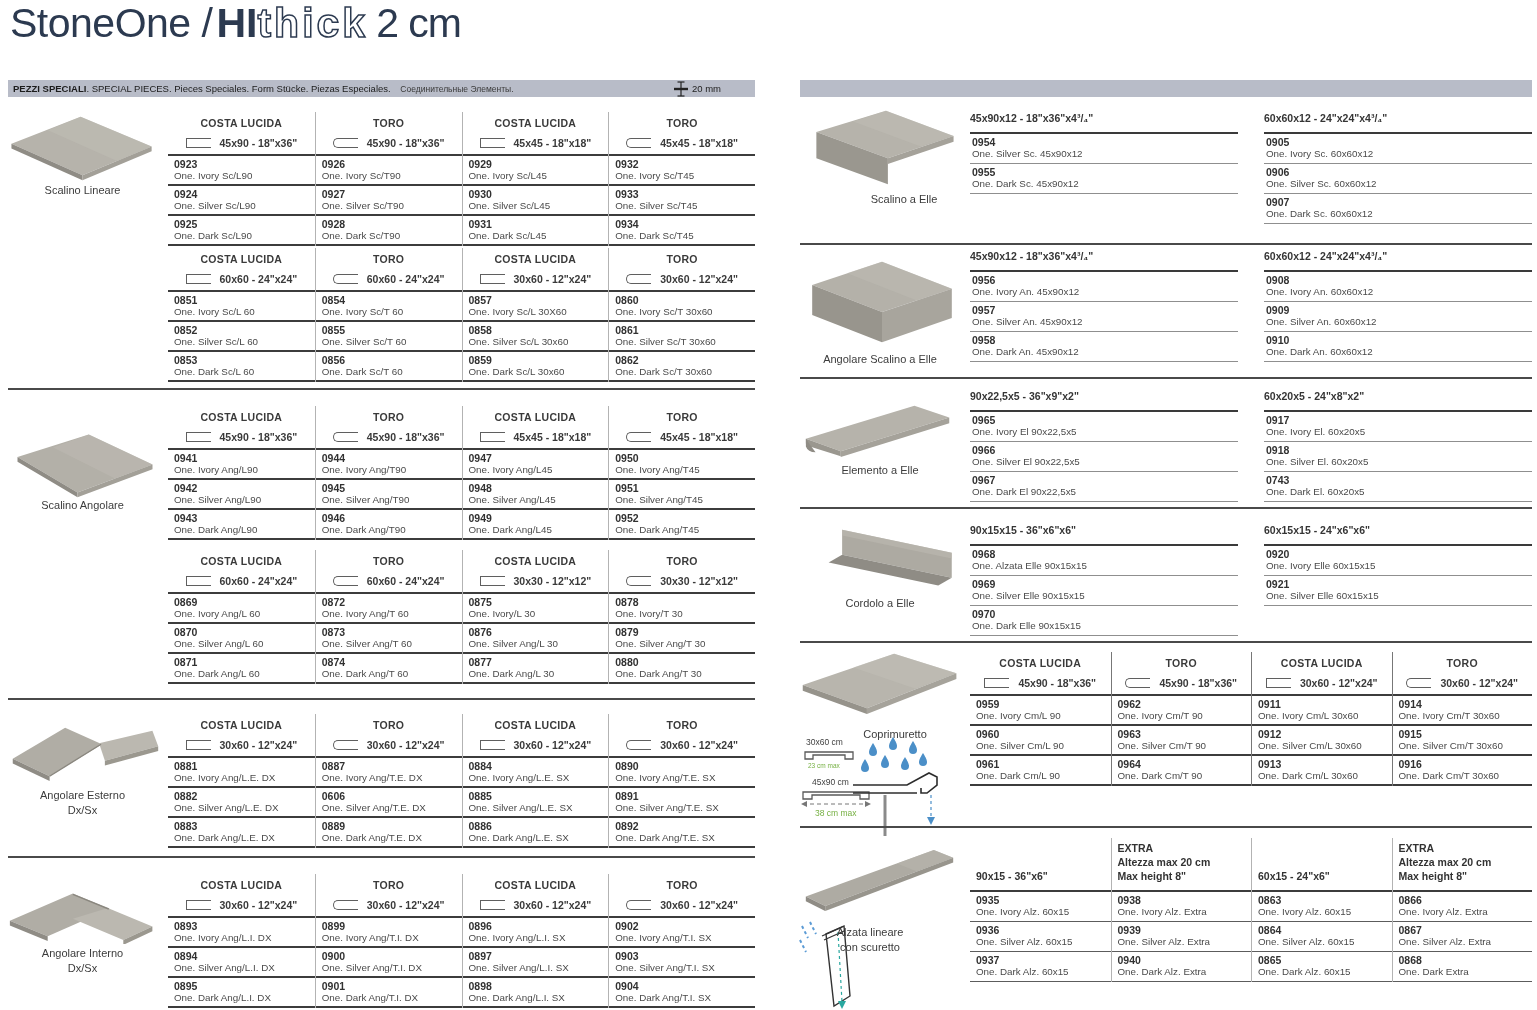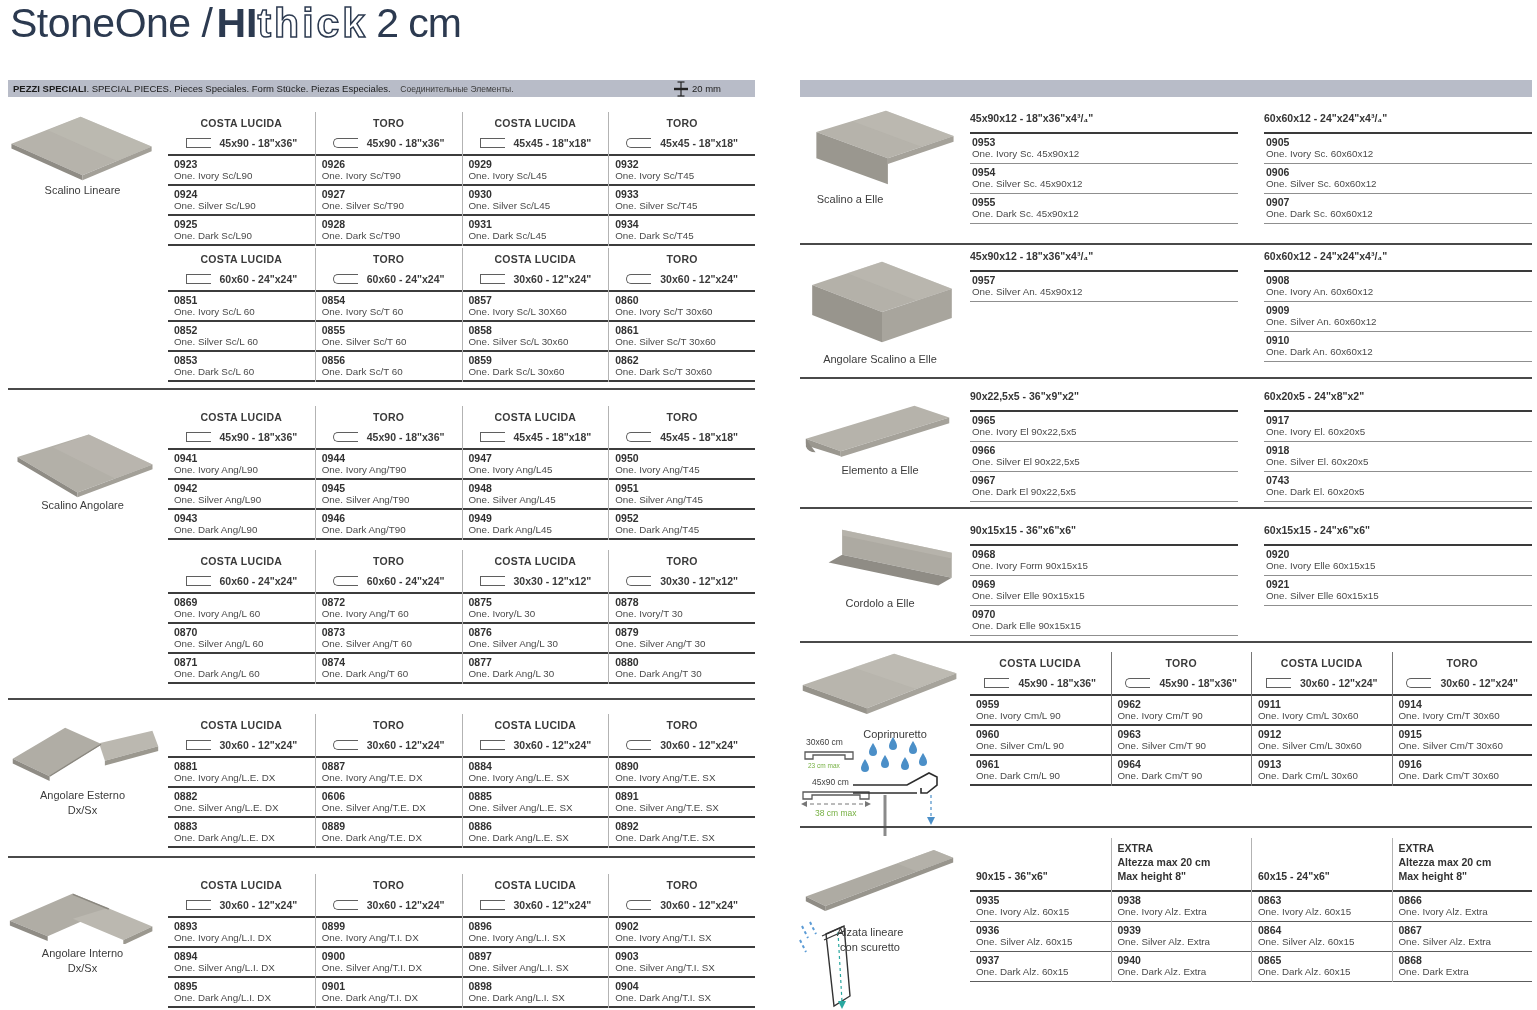--- a/index.html
+++ b/index.html
@@ -612,21 +612,21 @@
   <div class="hdiv" style="left:8px;top:856px;width:747px"></div>
 
   <div class="photo" style="left:805px;top:105px">
     <svg width="158" height="85" viewBox="0 0 160 88">
       <polygon points="10,28 82,6 152,32 84,55" fill="#b6b3ab"></polygon>
       <polygon points="82,6 152,32 118,43 48,17" fill="#c0bdb5" opacity="0.5"></polygon>
       <polygon points="10,28 84,55 84,82 10,55" fill="#9a978f"></polygon>
       <polygon points="84,55 152,32 152,38 84,61" fill="#a5a29a"></polygon>
     </svg>
   </div>
-  <div class="imglabel" style="left:765px;top:192px;width:170px">
+  <div class="imglabel" style="left:819px;top:192px;width:170px">
       <span>Scalino a Elle</span>
     </div>
 
   <div class="photo" style="left:803px;top:252px">
     <svg width="158" height="95" viewBox="0 0 160 98">
       <polygon points="8,34 80,10 152,38 80,62" fill="#b4b1a9"></polygon>
       <polygon points="80,10 152,38 116,50 44,22" fill="#bebbb3" opacity="0.5"></polygon>
       <polygon points="8,34 80,62 80,93 8,65" fill="#98958d"></polygon>
       <polygon points="80,62 152,38 152,68 80,93" fill="#a8a59d"></polygon>
     </svg>
@@ -724,24 +724,20 @@
   </svg>
   <div class="imglabel" style="left:800px;top:925px;width:140px">
     <span>Alzata lineare</span>
       <span>con scuretto</span>
   </div>
 
   <div class="ttable" style="left:970px;top:112px">
       <div class="tcol">
         <div class="thead">45x90x12 - 18"x36"x4³/₄"</div>
         <div class="pcell">
-          <div class="pcode">0953</div>
-          <div class="pdesc">One. Ivory Sc. 45x90x12</div>
-        </div>
-        <div class="pcell">
           <div class="pcode">0954</div>
           <div class="pdesc">One. Silver Sc. 45x90x12</div>
         </div>
         <div class="pcell">
           <div class="pcode">0955</div>
           <div class="pdesc">One. Dark Sc. 45x90x12</div>
         </div>
       </div>
       <div class="tcol">
         <div class="thead">60x60x12 - 24"x24"x4³/₄"</div>
@@ -756,22 +752,30 @@
         <div class="pcell">
           <div class="pcode">0907</div>
           <div class="pdesc">One. Dark Sc. 60x60x12</div>
         </div>
       </div>
     </div>
   <div class="ttable" style="left:970px;top:250px">
       <div class="tcol">
         <div class="thead">45x90x12 - 18"x36"x4³/₄"</div>
         <div class="pcell">
+          <div class="pcode">0956</div>
+          <div class="pdesc">One. Ivory An. 45x90x12</div>
+        </div>
+        <div class="pcell">
           <div class="pcode">0957</div>
           <div class="pdesc">One. Silver An. 45x90x12</div>
+        </div>
+        <div class="pcell">
+          <div class="pcode">0958</div>
+          <div class="pdesc">One. Dark An. 45x90x12</div>
         </div>
       </div>
       <div class="tcol">
         <div class="thead">60x60x12 - 24"x24"x4³/₄"</div>
         <div class="pcell">
           <div class="pcode">0908</div>
           <div class="pdesc">One. Ivory An. 60x60x12</div>
         </div>
         <div class="pcell">
           <div class="pcode">0909</div>
@@ -813,21 +817,21 @@
           <div class="pcode">0743</div>
           <div class="pdesc">One. Dark El. 60x20x5</div>
         </div>
       </div>
     </div>
   <div class="ttable" style="left:970px;top:524px">
       <div class="tcol">
         <div class="thead">90x15x15 - 36"x6"x6"</div>
         <div class="pcell">
           <div class="pcode">0968</div>
-          <div class="pdesc">One. Ivory Form 90x15x15</div>
+          <div class="pdesc">One. Alzata Elle 90x15x15</div>
         </div>
         <div class="pcell">
           <div class="pcode">0969</div>
           <div class="pdesc">One. Silver Elle 90x15x15</div>
         </div>
         <div class="pcell">
           <div class="pcode">0970</div>
           <div class="pdesc">One. Dark Elle 90x15x15</div>
         </div>
       </div>

